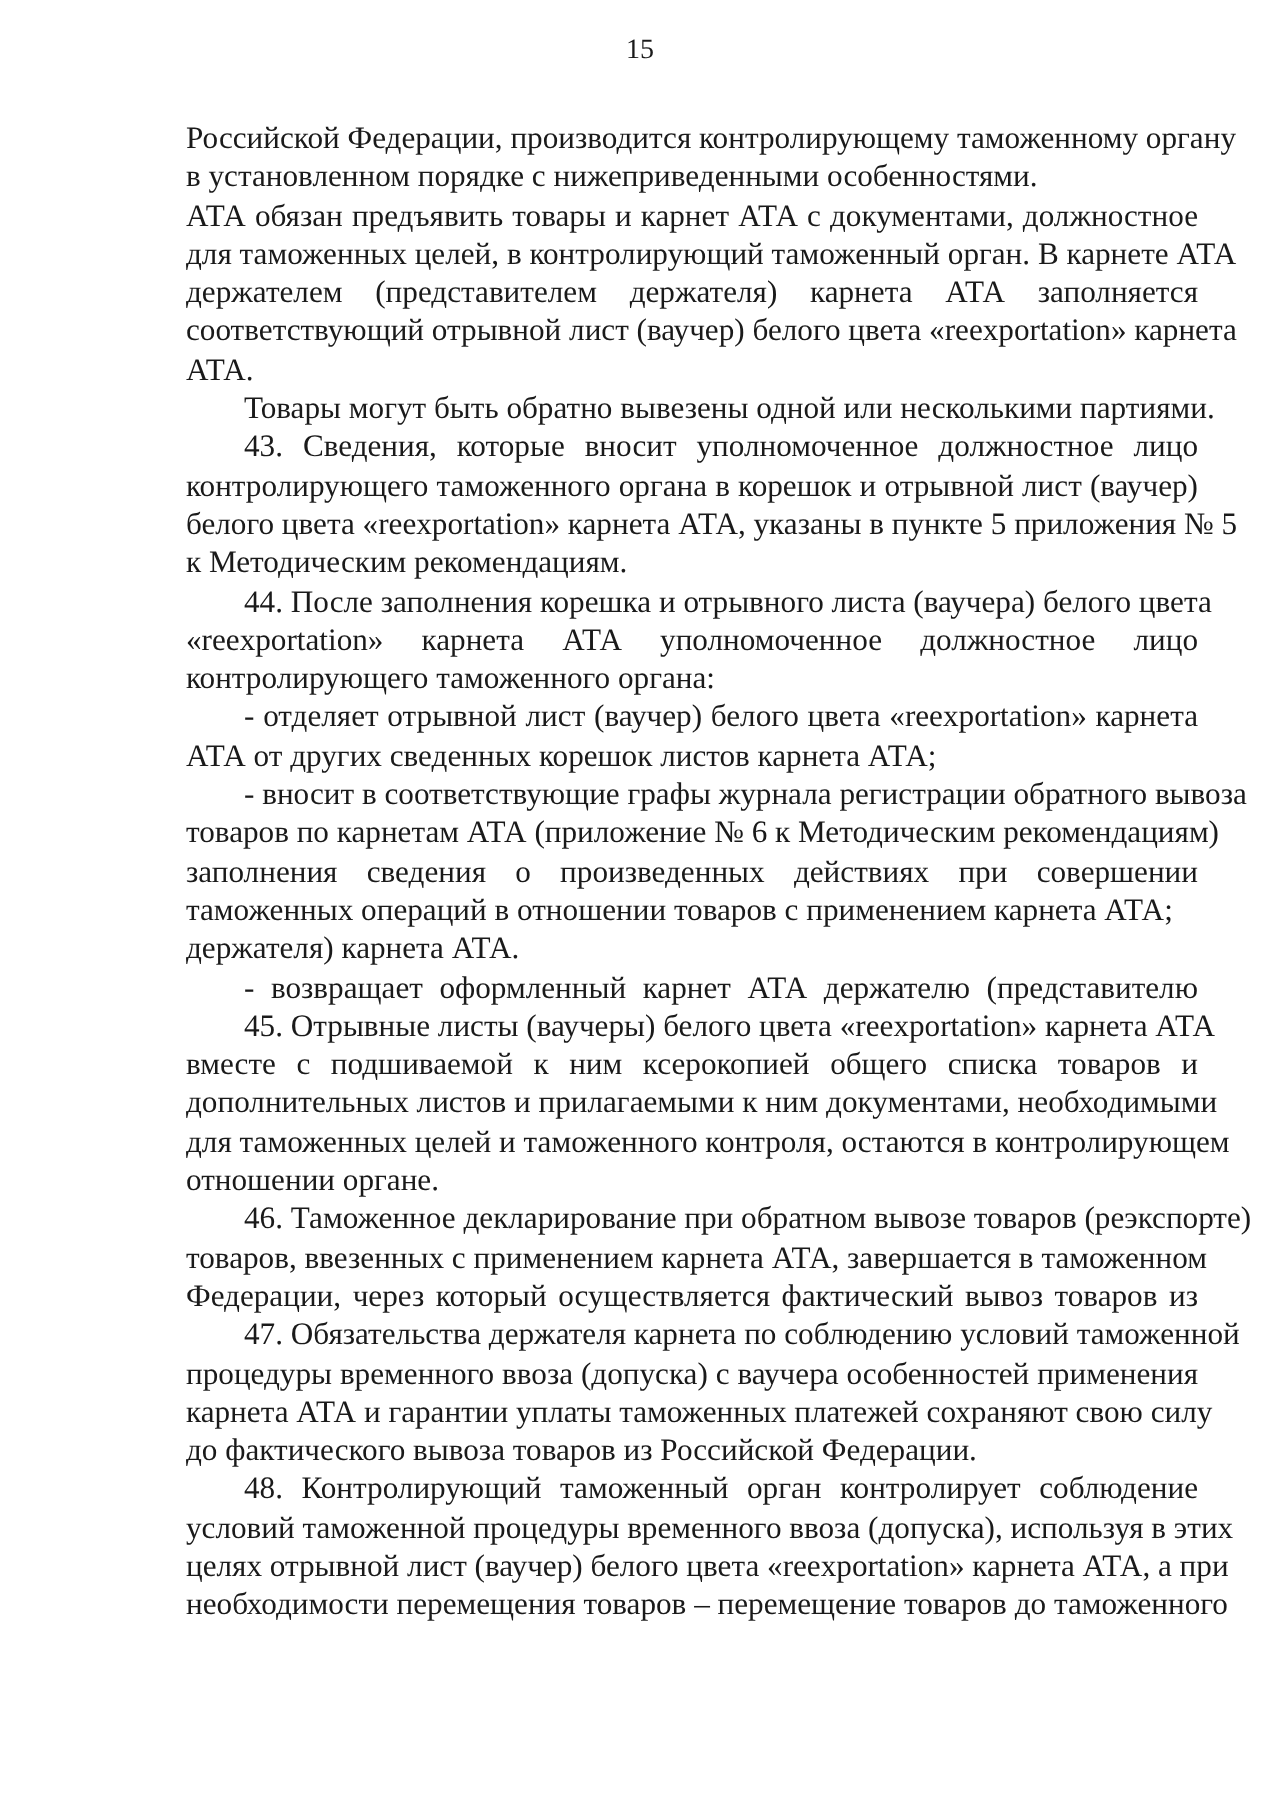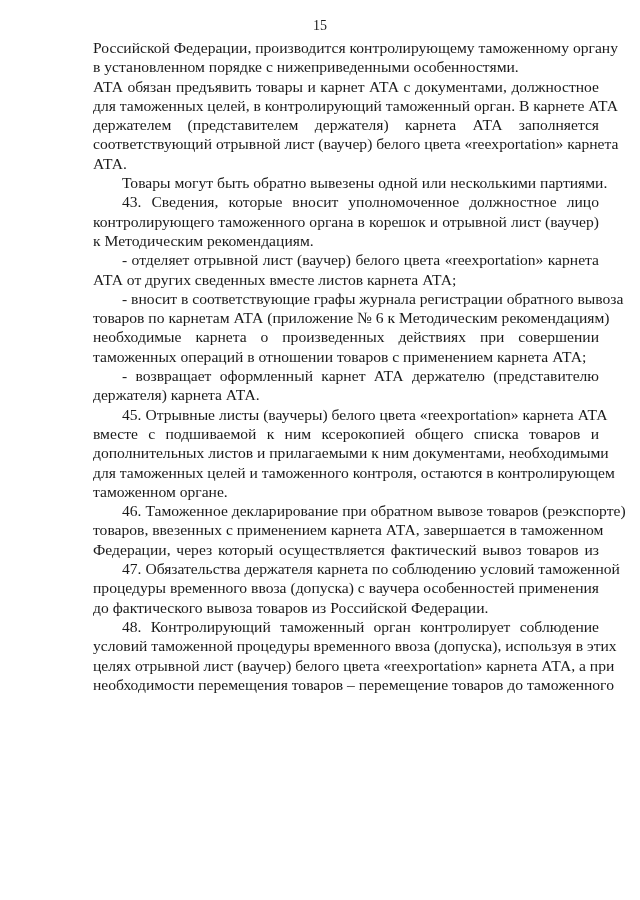--- a/index.html
+++ b/index.html
@@ -1,20 +1,20 @@
 <!DOCTYPE html>
 <html><head>
 <meta charset="utf-8">
 <style>
   html, body { margin: 0; padding: 0; background: #ffffff; }
   body { width: 640px; height: 900px; position: relative; overflow: hidden;
          font-family: "Liberation Serif", "DejaVu Serif", serif; color: #1a1a1a; }
   .page-number { position: absolute; top: 17px; left: 0; width: 640px; text-align: center;
                  font-size: 14px; line-height: 18px; }
-  .body { position: absolute; top: 38px; left: 64px; width: 535px;
+  .body { position: absolute; top: 60px; left: 64px; width: 535px;
           font-size: 15.6px; line-height: 19.3px; text-align: justify; }
   .p { margin: 0; text-indent: 29px; text-align: justify; }
   .line { display: block; text-align: justify; text-align-last: justify; white-space: nowrap; }
   .line.last { text-align-last: left; }
   .line.ind { padding-left: 29px; }
 </style>
 </head>
 <body>
 
 <div class="page-number">15</div>
@@ -30,51 +30,58 @@
       <span class="line">держателем (представителем держателя) карнета АТА заполняется</span>
       <span class="line">соответствующий отрывной лист (ваучер) белого цвета «reexportation» карнета</span>
       <span class="line last">АТА.</span>
     </div>
     <div class="p">
       <span class="line ind last">Товары могут быть обратно вывезены одной или несколькими партиями.</span>
     </div>
     <div class="p">
       <span class="line ind">43. Сведения, которые вносит уполномоченное должностное лицо</span>
       <span class="line">контролирующего таможенного органа в корешок и отрывной лист (ваучер)</span>
+      <span class="line">белого цвета «reexportation» карнета АТА, указаны в пункте 5 приложения № 5</span>
       <span class="line last">к Методическим рекомендациям.</span>
     </div>
     <div class="p">
+      <span class="line ind">44. После заполнения корешка и отрывного листа (ваучера) белого цвета</span>
+      <span class="line">«reexportation» карнета АТА уполномоченное должностное лицо</span>
+      <span class="line last">контролирующего таможенного органа:</span>
+    </div>
+    <div class="p">
       <span class="line ind">- отделяет отрывной лист (ваучер) белого цвета «reexportation» карнета</span>
-      <span class="line last">АТА от других сведенных вместе листов карнета АТА;</span>
+      <span class="line last">АТА от других сведенных корешок листов карнета АТА;</span>
     </div>
     <div class="p">
       <span class="line ind">- вносит в соответствующие графы журнала регистрации обратного вывоза</span>
       <span class="line">товаров по карнетам АТА (приложение № 6 к Методическим рекомендациям)</span>
-      <span class="line">необходимые карнета о произведенных действиях при совершении</span>
+      <span class="line">заполнения сведения о произведенных действиях при совершении</span>
       <span class="line last">таможенных операций в отношении товаров с применением карнета АТА;</span>
     </div>
     <div class="p">
+      <span class="line last">держателя) карнета АТА.</span>
       <span class="line ind">- возвращает оформленный карнет АТА держателю (представителю</span>
-      <span class="line last">держателя) карнета АТА.</span>
     </div>
     <div class="p">
       <span class="line ind">45. Отрывные листы (ваучеры) белого цвета «reexportation» карнета АТА</span>
       <span class="line">вместе с подшиваемой к ним ксерокопией общего списка товаров и</span>
       <span class="line">дополнительных листов и прилагаемыми к ним документами, необходимыми</span>
       <span class="line">для таможенных целей и таможенного контроля, остаются в контролирующем</span>
-      <span class="line last">таможенном органе.</span>
+      <span class="line last">отношении органе.</span>
     </div>
     <div class="p">
       <span class="line ind">46. Таможенное декларирование при обратном вывозе товаров (реэкспорте)</span>
       <span class="line">товаров, ввезенных с применением карнета АТА, завершается в таможенном</span>
       <span class="line">Федерации, через который осуществляется фактический вывоз товаров из</span>
     </div>
     <div class="p">
       <span class="line ind">47. Обязательства держателя карнета по соблюдению условий таможенной</span>
       <span class="line">процедуры временного ввоза (допуска) с ваучера особенностей применения</span>
+      <span class="line">карнета АТА и гарантии уплаты таможенных платежей сохраняют свою силу</span>
       <span class="line last">до фактического вывоза товаров из Российской Федерации.</span>
     </div>
     <div class="p">
       <span class="line ind">48. Контролирующий таможенный орган контролирует соблюдение</span>
       <span class="line">условий таможенной процедуры временного ввоза (допуска), используя в этих</span>
       <span class="line">целях отрывной лист (ваучер) белого цвета «reexportation» карнета АТА, а при</span>
       <span class="line">необходимости перемещения товаров – перемещение товаров до таможенного</span>
     </div>
   </div>
 

